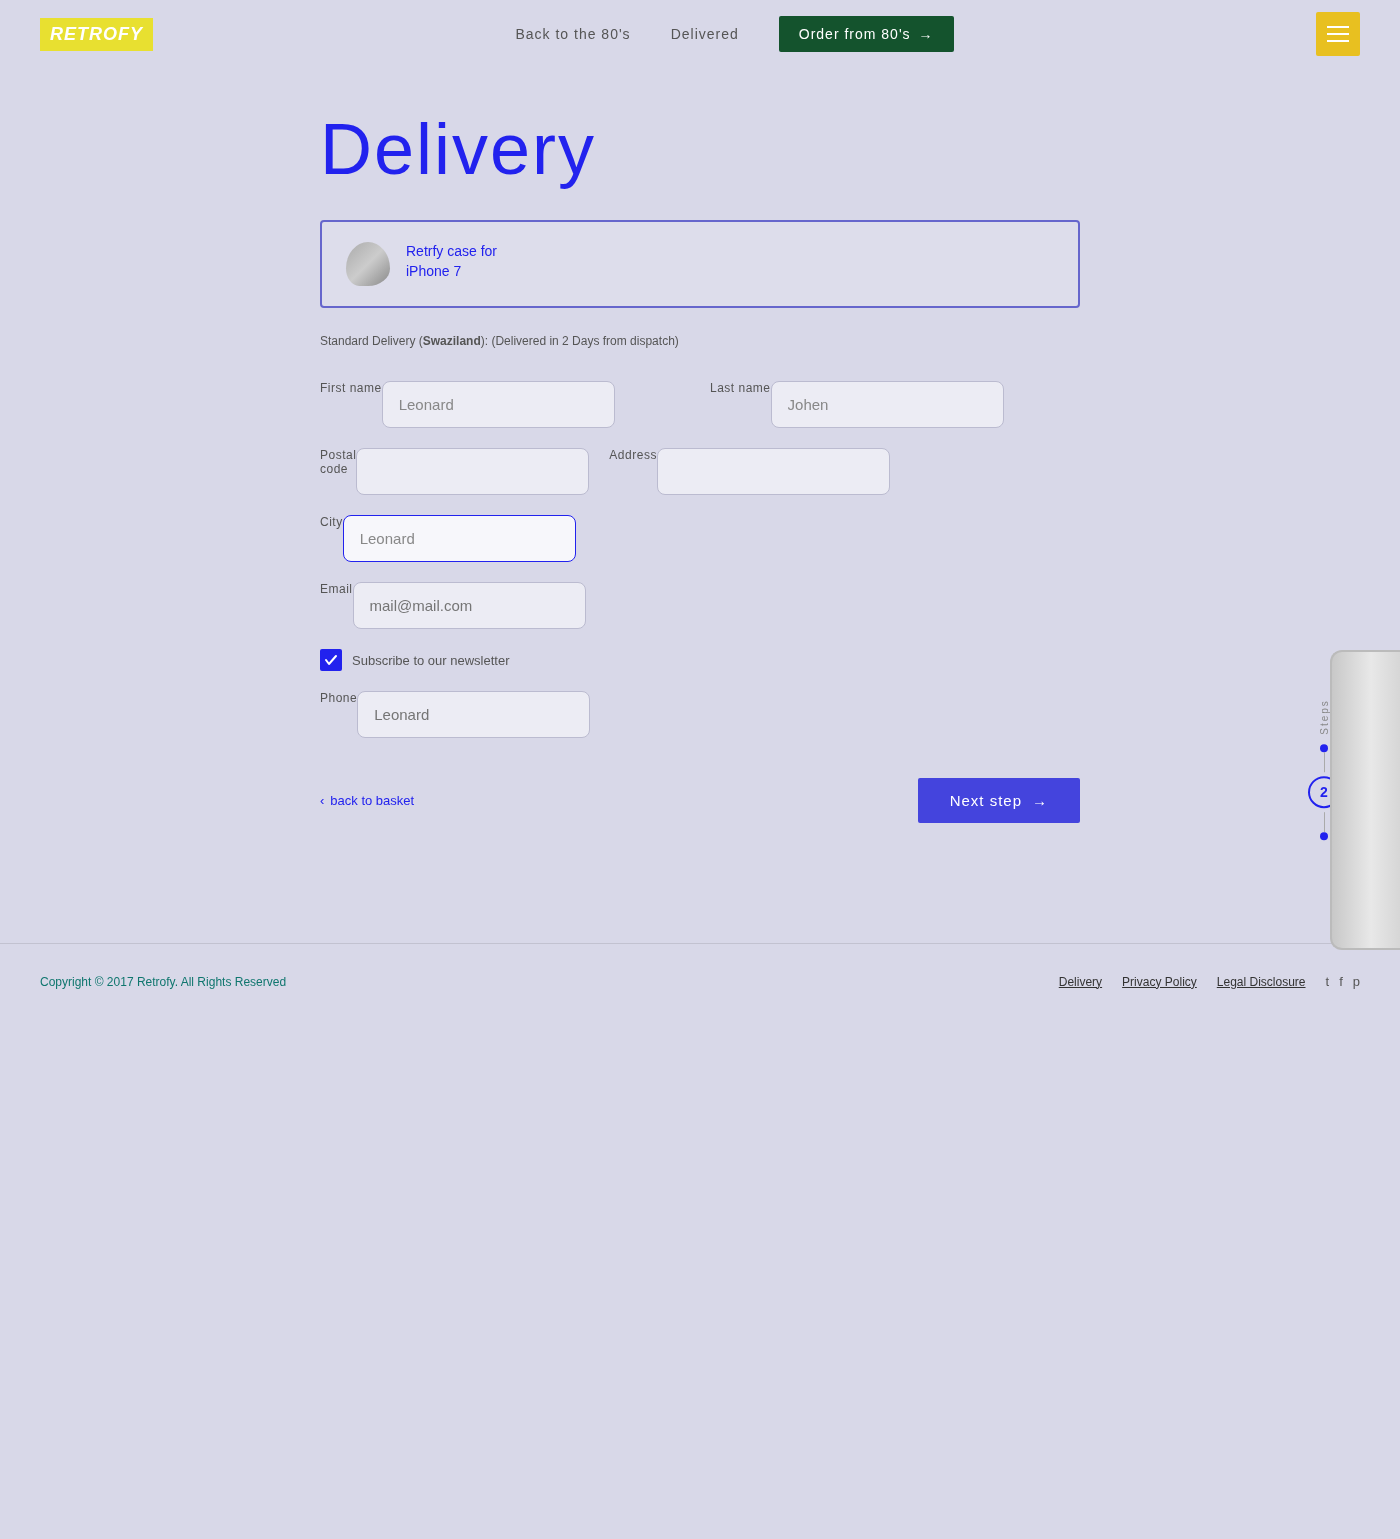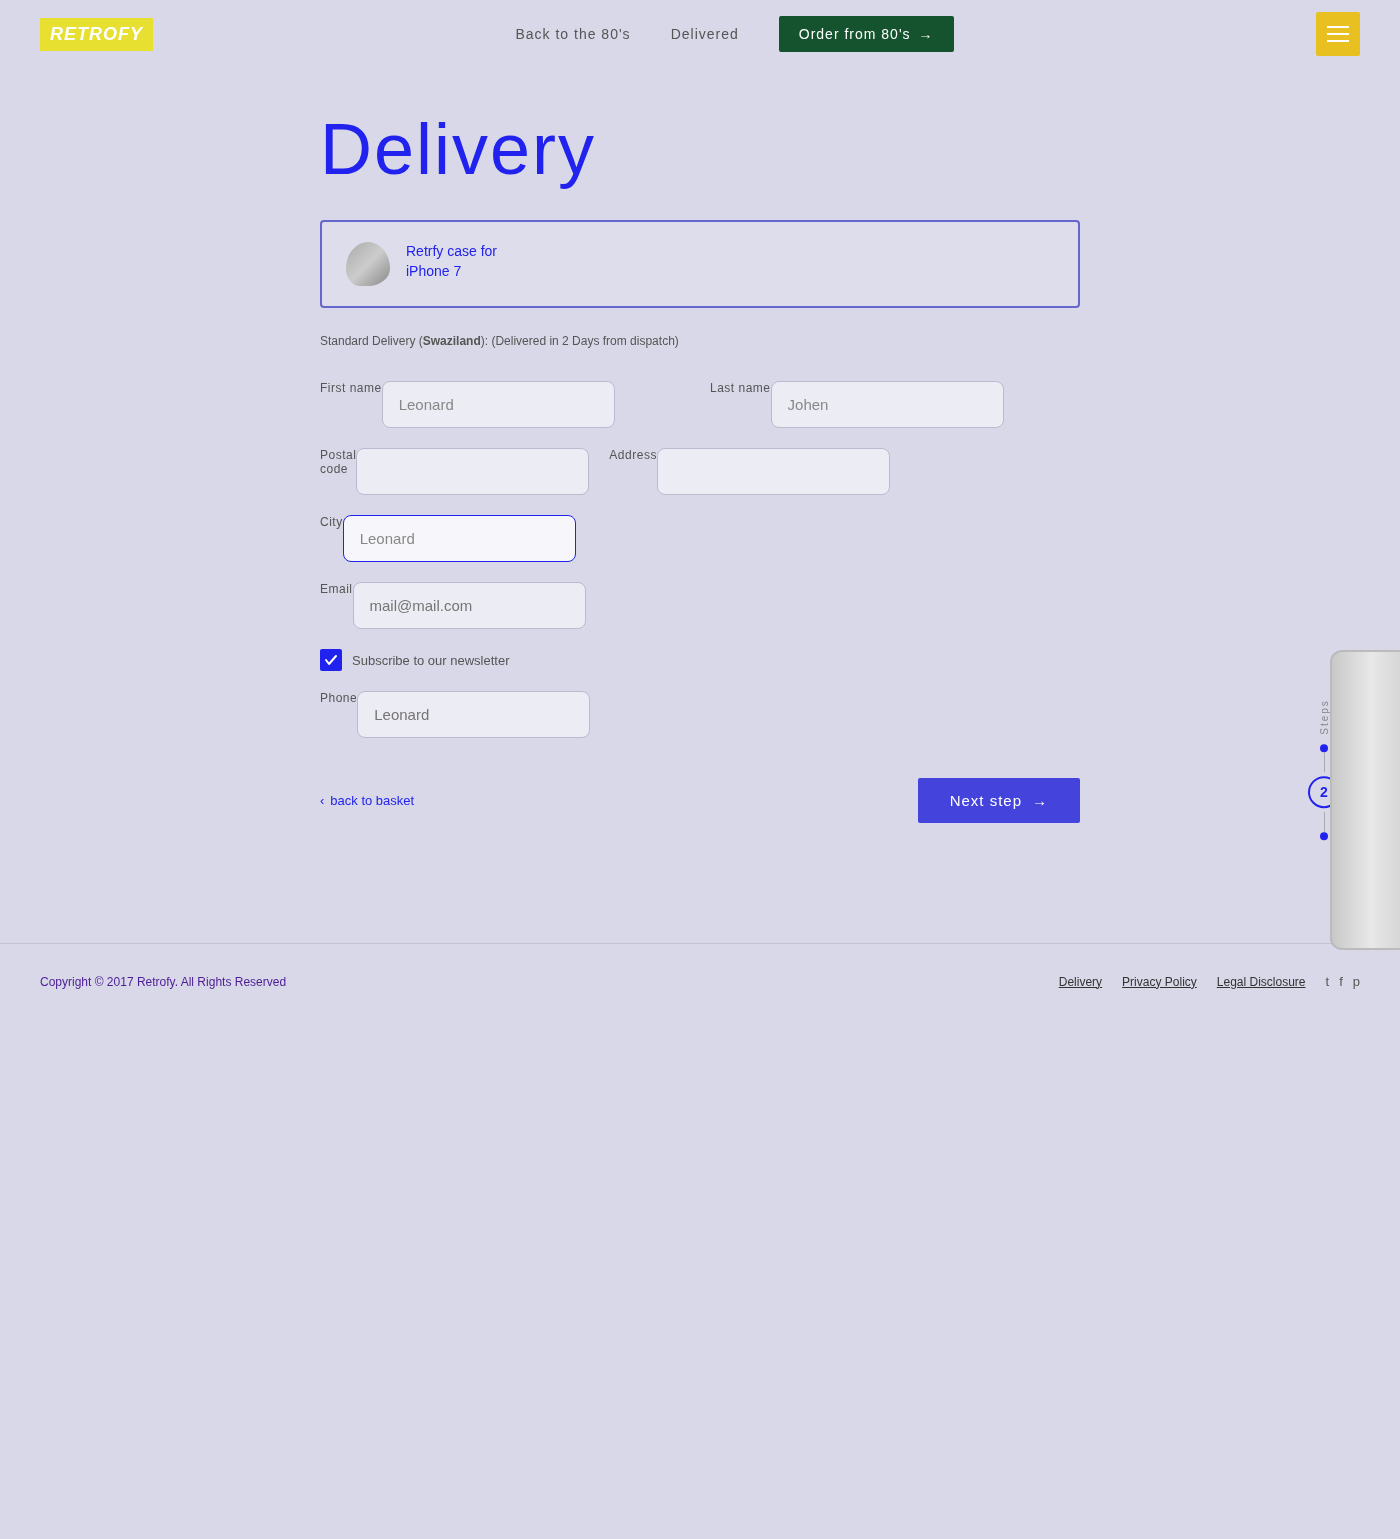--- a/index.html
+++ b/index.html
@@ -318,21 +318,21 @@
       background: transparent;
       padding: 30px 40px;
       display: flex;
       align-items: center;
       justify-content: space-between;
       border-top: 1px solid rgba(0,0,0,0.1);
       margin-top: 60px;
     }
     .footer-copy {
       font-size: 12px;
-      color: #4c1d95;
+      color: #0f766e;
     }
     .footer-links {
       display: flex;
       align-items: center;
       gap: 20px;
     }
     .footer-link {
       font-size: 12px;
       color: #333;
       text-decoration: underline;

